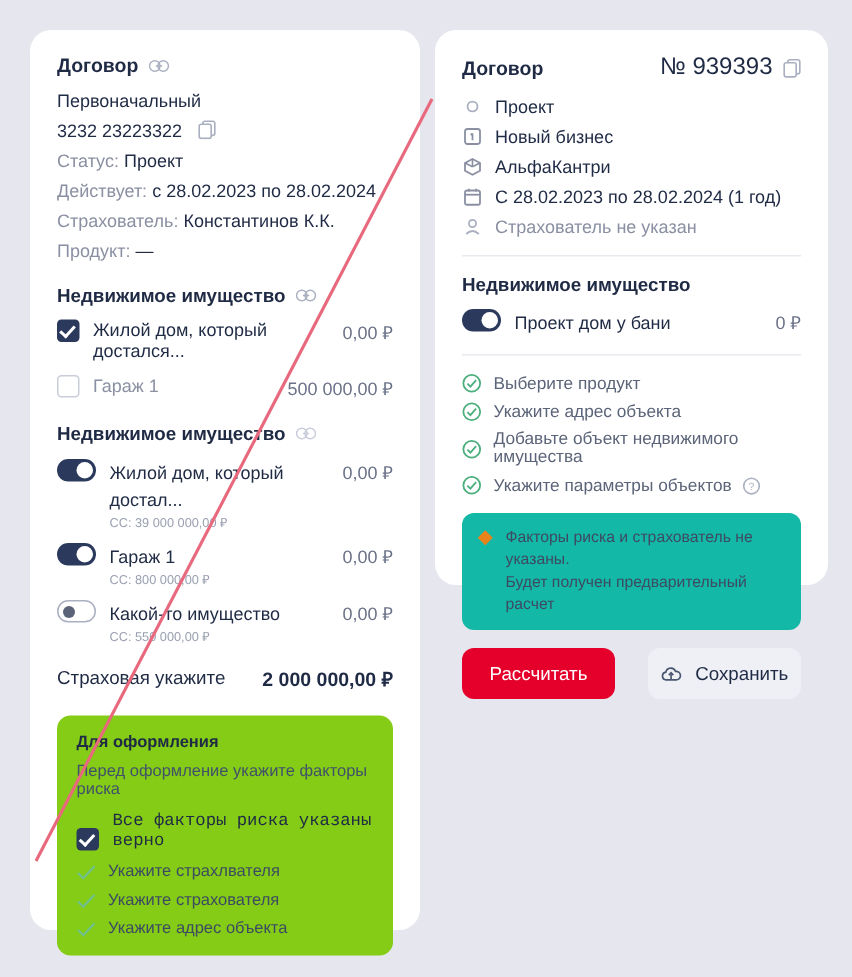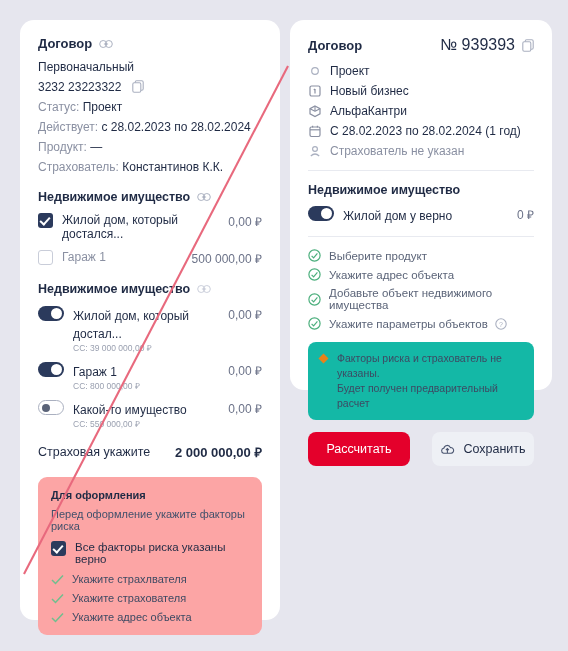--- a/index.html
+++ b/index.html
@@ -64,24 +64,24 @@
   .item-row { display: flex; align-items: flex-start; margin-bottom: 9px; }
   .item-row .body { flex: 1; margin-left: 9px; }
   .item-name { font-size: 12px; color: #1f2a44; line-height: 14px; }
   .item-price { font-size: 12px; color: #6b7governs; color: #6b7288; white-space: nowrap; margin-left: 6px; }
 
   .premium { display:flex; justify-content:space-between; align-items:center; }
   .premium .lbl { font-size: 12.5px; color:#1f2a44; }
   .premium .val { font-size: 13px; font-weight: bold; color:#1f2a44; }
 
   
-  .panel { background: #fca5a5; border-radius: 9px; padding: 12px 13px; }
+  .panel { background: #84cc16; border-radius: 9px; padding: 12px 13px; }
   .panel-title { font-size: 11px; font-weight: bold; color: #1f2a44; margin-bottom: 7px; }
   .panel-sub { font-size: 11px; color: #41506b; margin-bottom: 9px; }
-  .panel-check { display:flex; align-items:flex-start; margin-bottom: 8px; }
+  .panel-check { display:flex; align-items:flex-end; margin-bottom: 8px; font-family: Liberation Mono, monospace; }
   .panel-check .t { font-size: 11.5px; color:#1f2a44; margin-left: 9px; }
   .green-row { display:flex; align-items:center; margin-bottom: 7px; }
   .green-row .t { font-size: 11px; color:#3d4a63; margin-left: 8px; }
   .gcheck { width: 13px; height: 11px; flex:none; }
   .btn-red { background:#e4002b; color:#fff; height:34px; flex:1; border-radius:8px;
              display:flex; align-items:center; justify-content:center;
              font-size:12.5px; cursor:pointer; }
   .btn-grey { background:#eef0f5; color:#1f2a44; height:34px; flex:1; border-radius:8px;
               display:flex; align-items:center; justify-content:center; gap:8px;
               font-size:12.5px; cursor:pointer; }
@@ -133,27 +133,27 @@
         <span class="lbl">Статус:</span>
         <span>Проект</span>
       </div>
 
       <div class="info-line">
         <span class="lbl">Действует:</span>
         <span>с 28.02.2023 по 28.02.2024</span>
       </div>
 
       <div class="info-line">
+        <span class="lbl">Страхователь:</span>
+        <span>Константинов К.К.</span>
+      </div>
+
+      <div class="info-line">
         <span class="lbl">Продукт:</span>
         <span>—</span>
-      </div>
-
-      <div class="info-line">
-        <span class="lbl">Страхователь:</span>
-        <span>Константинов К.К.</span>
       </div>
 
       <div class="row" style="margin-top:16px;margin-bottom:9px;">
         <span class="sec-title">Недвижимое имущество</span>
         <svg class="chain" viewBox="0 0 20 12">
           <rect x="1" y="1" width="10" height="10" rx="5" fill="none" stroke="#aab0c0" stroke-width="1.4"></rect>
           <rect x="9" y="1" width="10" height="10" rx="5" fill="none" stroke="#aab0c0" stroke-width="1.4"></rect>
           <line x1="7" y1="6" x2="13" y2="6" stroke="#aab0c0" stroke-width="1.4"></line>
         </svg>
       </div>
@@ -297,21 +297,21 @@
         </div>
       </div>
 
       <div class="divider"></div>
 
       <div class="sec-title" style="margin-bottom:9px;">Недвижимое имущество</div>
 
       <div class="item-row">
         <span class="tg on"></span>
         <span class="body">
-          <span class="item-name">Жилой дом у верно</span>
+          <span class="item-name">Проект дом у бани</span>
         </span>
         <span class="item-price">0 ₽</span>
       </div>
 
       <div class="divider"></div>
 
       <div class="chk-line">
         <svg class="circ" viewBox="0 0 13 13">
           <circle cx="6.5" cy="6.5" r="5.6" fill="none" stroke="#4caf7d" stroke-width="1.2"></circle>
           <polyline points="3.6,6.8 5.6,8.8 9.4,4.4" fill="none" stroke="#4caf7d" stroke-width="1.2"></polyline>

